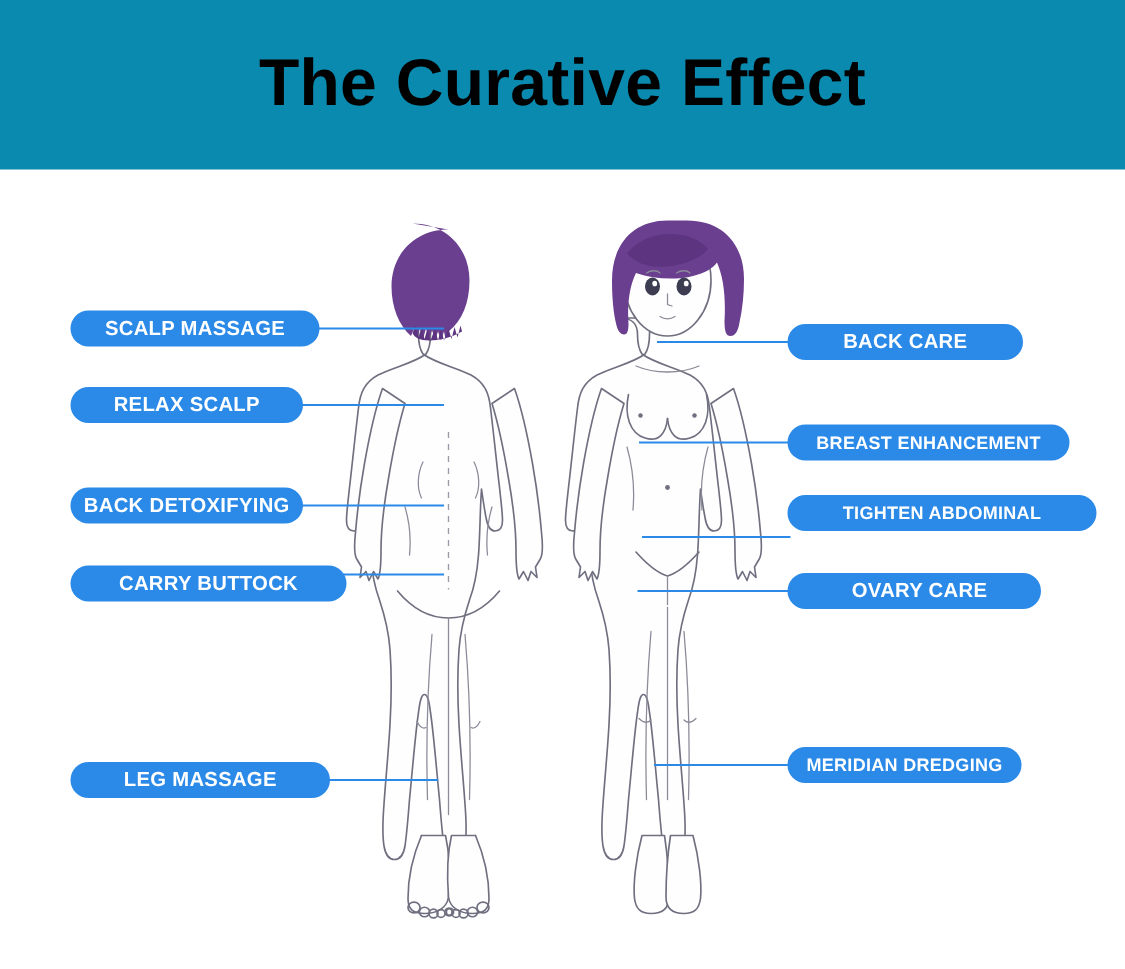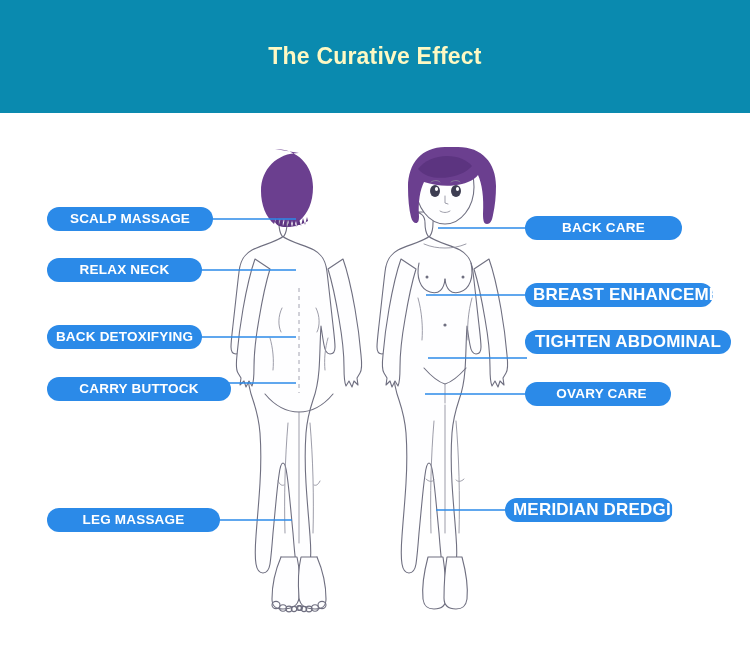--- a/index.html
+++ b/index.html
@@ -13,22 +13,22 @@
   .page{position:relative;width:750px;height:646px;overflow:hidden;background:#fff;}
 
   
   .banner{
     position:absolute;left:0;top:0;width:750px;height:113px;
     background:#0a8aaf;
   }
   .banner-title{
     position:absolute;left:0;top:34px;width:750px;
     text-align:center;
-    color:#fef9c3;
-    font-size:23px;
+    color:#000000;
+    font-size:44px;
     font-weight:bold;
     letter-spacing:0.2px;
     font-family:"Liberation Sans", sans-serif;
     line-height:44px;
     white-space:nowrap;
   }
 
   
   .stage{position:absolute;left:0;top:113px;width:750px;height:533px;}
   .figures{position:absolute;left:0;top:0;width:750px;height:533px;}
@@ -46,21 +46,21 @@
     font-weight:bold;
     letter-spacing:0.2px;
     text-align:center;
     line-height:24px;
     height:24px;
     white-space:nowrap;
     font-family:"Liberation Sans", sans-serif;
     box-sizing:border-box;
     padding:0 8px;
   }
-  .pill.small{font-size:17px;}
+  .pill.small{font-size:12px;}
 </style>
 </head>
 <body>
 
 <div class="page">
 
   <div class="banner">
     <div class="banner-title">The Curative Effect</div>
   </div>
 
@@ -339,27 +339,27 @@
       <line x1="438" y1="115" x2="527" y2="115"></line>
       <line x1="426" y1="182" x2="527" y2="182"></line>
       <line x1="428" y1="245" x2="527" y2="245"></line>
       <line x1="425" y1="281" x2="527" y2="281"></line>
       <line x1="436" y1="397" x2="527" y2="397"></line>
     </g>
   </svg>
 
   <div>
     <div class="pill" style="left:47px;top:207px;width:166px;">SCALP MASSAGE</div>
-    <div class="pill" style="left:47px;top:258px;width:155px;">RELAX NECK</div>
+    <div class="pill" style="left:47px;top:258px;width:155px;">RELAX SCALP</div>
     <div class="pill" style="left:47px;top:325px;width:155px;">BACK DETOXIFYING</div>
     <div class="pill" style="left:47px;top:377px;width:184px;">CARRY BUTTOCK</div>
     <div class="pill" style="left:47px;top:508px;width:173px;">LEG MASSAGE</div>
   </div>
 
   <div>
     <div class="pill" style="left:525px;top:216px;width:157px;">BACK CARE</div>
     <div class="pill small" style="left:525px;top:283px;width:188px;">BREAST ENHANCEMENT</div>
     <div class="pill small" style="left:525px;top:330px;width:206px;">TIGHTEN ABDOMINAL</div>
-    <div class="pill" style="left:525px;top:382px;width:146px;padding-left:15px;">OVARY CARE</div>
-    <div class="pill small" style="left:505px;top:498px;width:168px;">MERIDIAN DREDGING</div>
+    <div class="pill" style="left:525px;top:382px;width:169px;padding-left:15px;">OVARY CARE</div>
+    <div class="pill small" style="left:525px;top:498px;width:156px;">MERIDIAN DREDGING</div>
   </div>
 
 </div>
 
 </body></html>

